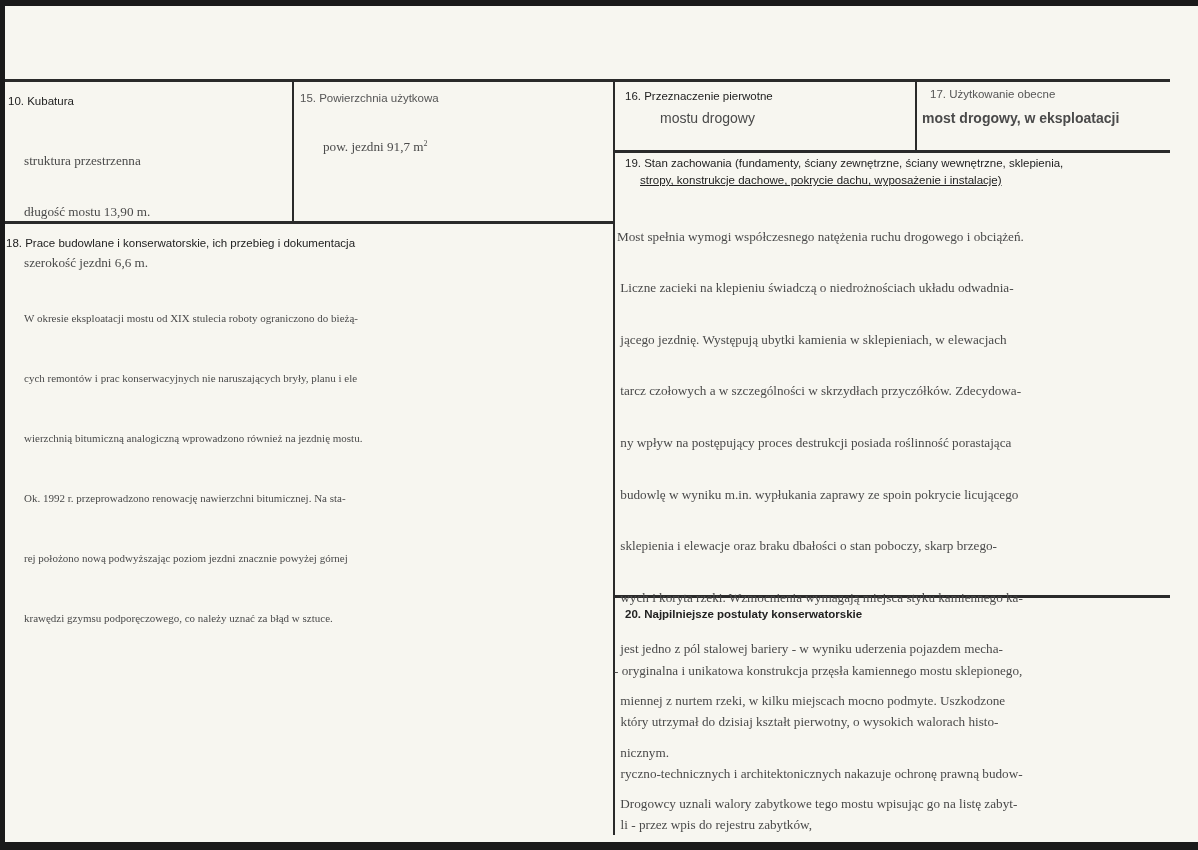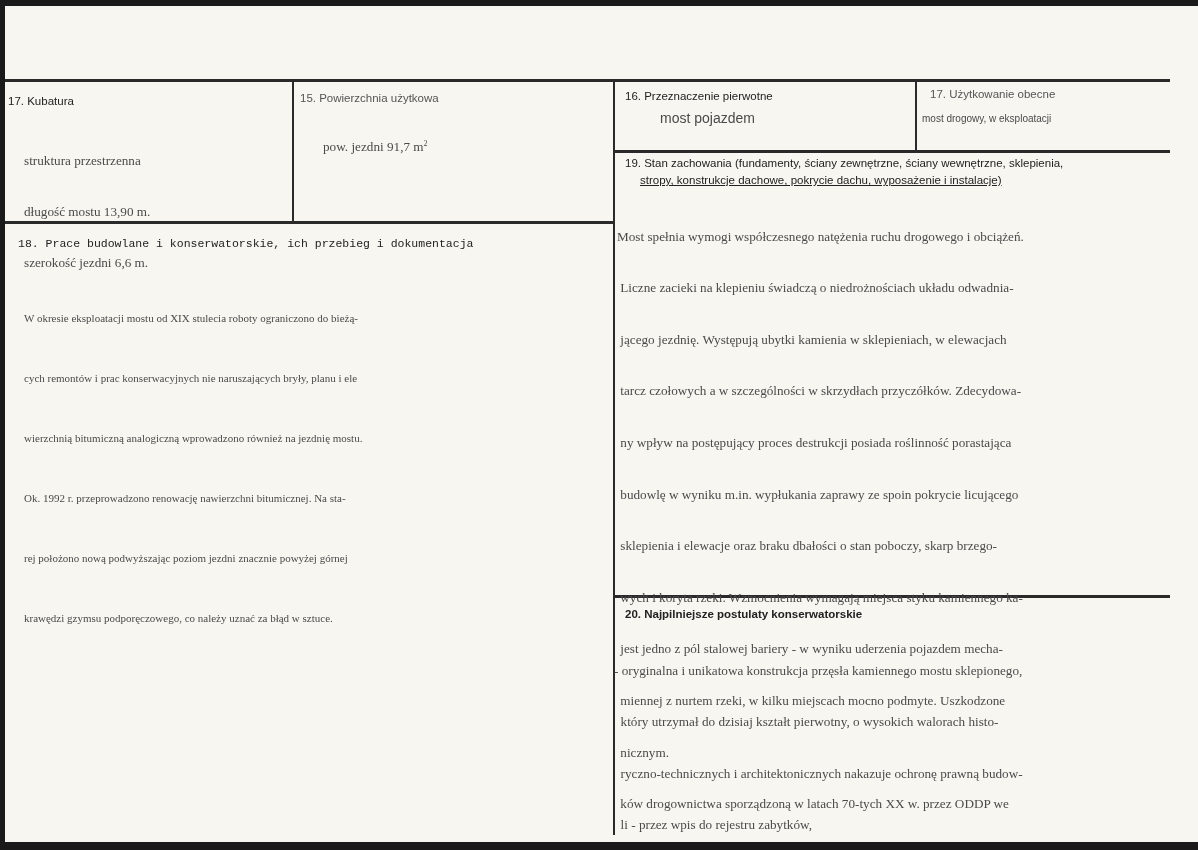--- a/index.html
+++ b/index.html
@@ -35,37 +35,37 @@
 <div class="edge-bottom"></div>
 
 <div class="hline" style="left:5px; top:79px; width:1165px;"></div>
 <div class="vline" style="left:292px; top:80px; height:142px;"></div>
 <div class="vline" style="left:613px; top:80px; height:755px;"></div>
 <div class="vline" style="left:915px; top:80px; height:70px;"></div>
 <div class="hline" style="left:614px; top:150px; width:556px;"></div>
 <div class="hline" style="left:5px; top:221px; width:609px;"></div>
 <div class="hline" style="left:614px; top:595px; width:556px;"></div>
 
-<div class="label" style="left:8px; top:95px;">17. Kubatura</div>
+<div class="label" style="left:8px; top:95px;">10. Kubatura</div>
 <div class="txt" style="left:24px; top:118px;">
   <span class="line">struktura przestrzenna</span>
   <span class="line">długość mostu 13,90 m.</span>
   <span class="line">szerokość jezdni 6,6 m.</span>
 </div>
 
 <div class="label light" style="left:300px; top:92px;">15. Powierzchnia użytkowa</div>
 <div class="txt" style="left:323px; top:135px;"><span>pow. jezdni 91,7 m</span><sup>2</sup></div>
 
 <div class="label" style="left:625px; top:90px;">16. Przeznaczenie pierwotne</div>
-<div class="txt" style="left:660px; top:110px; font-family:'Liberation Sans', sans-serif; font-size:14px;">most pojazdem</div>
+<div class="txt" style="left:660px; top:110px; font-family:'Liberation Sans', sans-serif; font-size:14px;">mostu drogowy</div>
 
 <div class="label light" style="left:930px; top:88px;">17. Użytkowanie obecne</div>
-<div class="txt" style="left:922px; top:110px; font-family:'Liberation Sans', sans-serif; font-size:10px;">most drogowy, w eksploatacji</div>
+<div class="txt" style="left:922px; top:110px; font-family:'Liberation Sans', sans-serif; font-size:14px;font-weight:bold;">most drogowy, w eksploatacji</div>
 
-<div class="label bold" style="left:18px; top:237px; font-weight:normal; color:#222;font-family:Liberation Mono, monospace;">18. Prace budowlane i konserwatorskie, ich przebieg i dokumentacja</div>
+<div class="label bold" style="left:6px; top:237px; font-weight:normal; color:#222;">18. Prace budowlane i konserwatorskie, ich przebieg i dokumentacja</div>
 <div class="txt" style="left:24px; top:268px; font-size:11px; line-height:20px;">
   <span class="line" style="height:20px">W okresie eksploatacji mostu od XIX stulecia roboty ograniczono do bieżą-</span>
   <span class="line" style="height:20px">cych remontów i prac konserwacyjnych nie naruszających bryły, planu i ele</span>
   <span class="line" style="height:20px">wierzchnią bitumiczną analogiczną wprowadzono również na jezdnię mostu.</span>
   <span class="line" style="height:20px">Ok. 1992 r. przeprowadzono renowację nawierzchni bitumicznej. Na sta-</span>
   <span class="line" style="height:20px">rej położono nową podwyższając poziom jezdni znacznie powyżej górnej</span>
   <span class="line" style="height:20px">krawędzi gzymsu podporęczowego, co należy uznać za błąd w sztuce.</span>
 </div>
 
 <div class="label" style="left:625px; top:157px;">19. Stan zachowania (fundamenty, ściany zewnętrzne, ściany wewnętrzne, sklepienia,</div>
@@ -75,20 +75,21 @@
   <span class="line"> Liczne zacieki na klepieniu świadczą o niedrożnościach układu odwadnia-</span>
   <span class="line"> jącego jezdnię. Występują ubytki kamienia w sklepieniach, w elewacjach</span>
   <span class="line"> tarcz czołowych a w szczególności w skrzydłach przyczółków. Zdecydowa-</span>
   <span class="line"> ny wpływ na postępujący proces destrukcji posiada roślinność porastająca</span>
   <span class="line"> budowlę w wyniku m.in. wypłukania zaprawy ze spoin pokrycie licującego</span>
   <span class="line"> sklepienia i elewacje oraz braku dbałości o stan poboczy, skarp brzego-</span>
   <span class="line"> wych i koryta rzeki. Wzmocnienia wymagają miejsca styku kamiennego ka-</span>
   <span class="line"> jest jedno z pól stalowej bariery - w wyniku uderzenia pojazdem mecha-</span>
   <span class="line"> miennej z nurtem rzeki, w kilku miejscach mocno podmyte. Uszkodzone</span>
   <span class="line"> nicznym.</span>
+  <span class="line"> Drogowcy uznali walory zabytkowe tego mostu wpisując go na listę zabyt-</span>
   <span class="line"> ków drogownictwa sporządzoną w latach 70-tych XX w. przez ODDP we</span>
   
   
   
   
   
   
 </div>
 
 <div class="label bold" style="left:625px; top:608px;">20. Najpilniejsze postulaty konserwatorskie</div>

